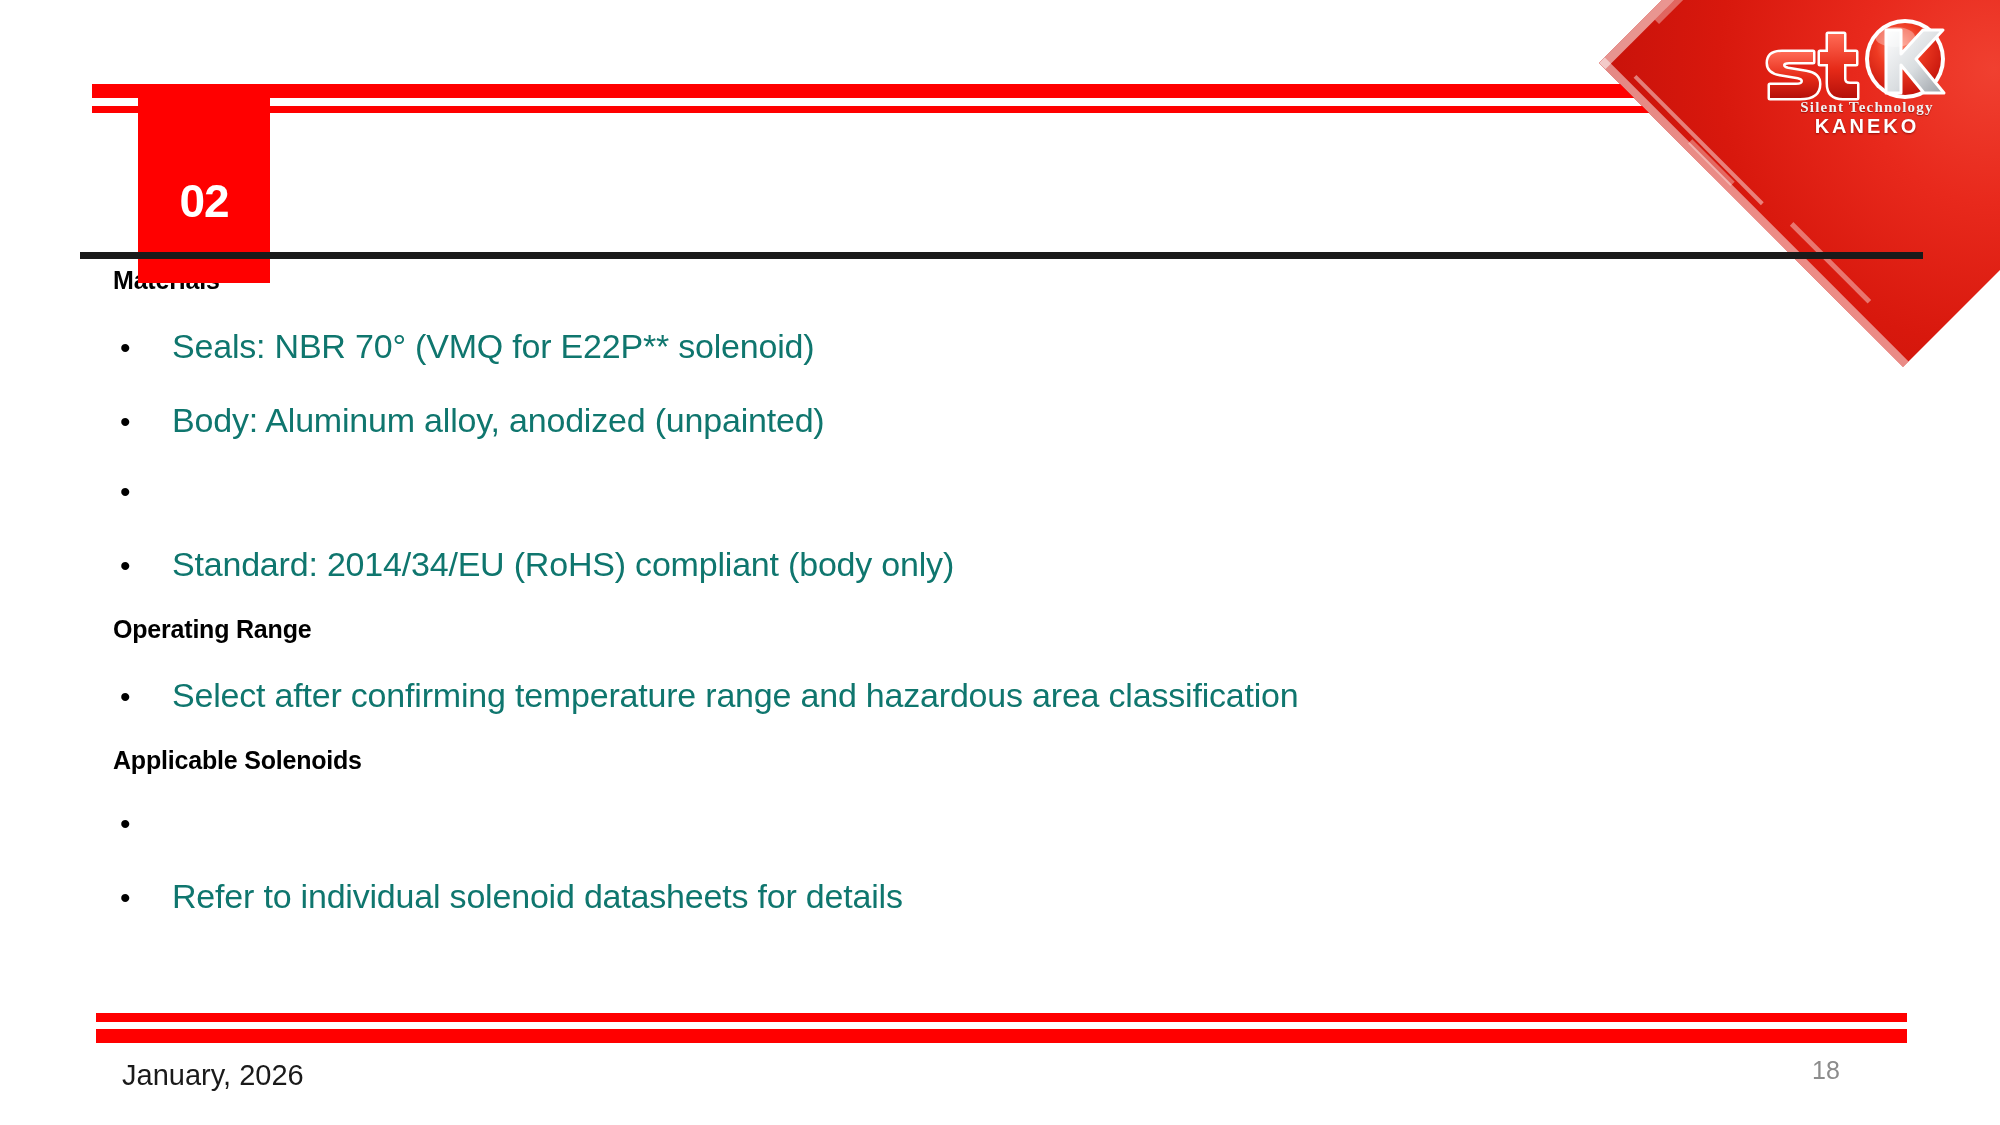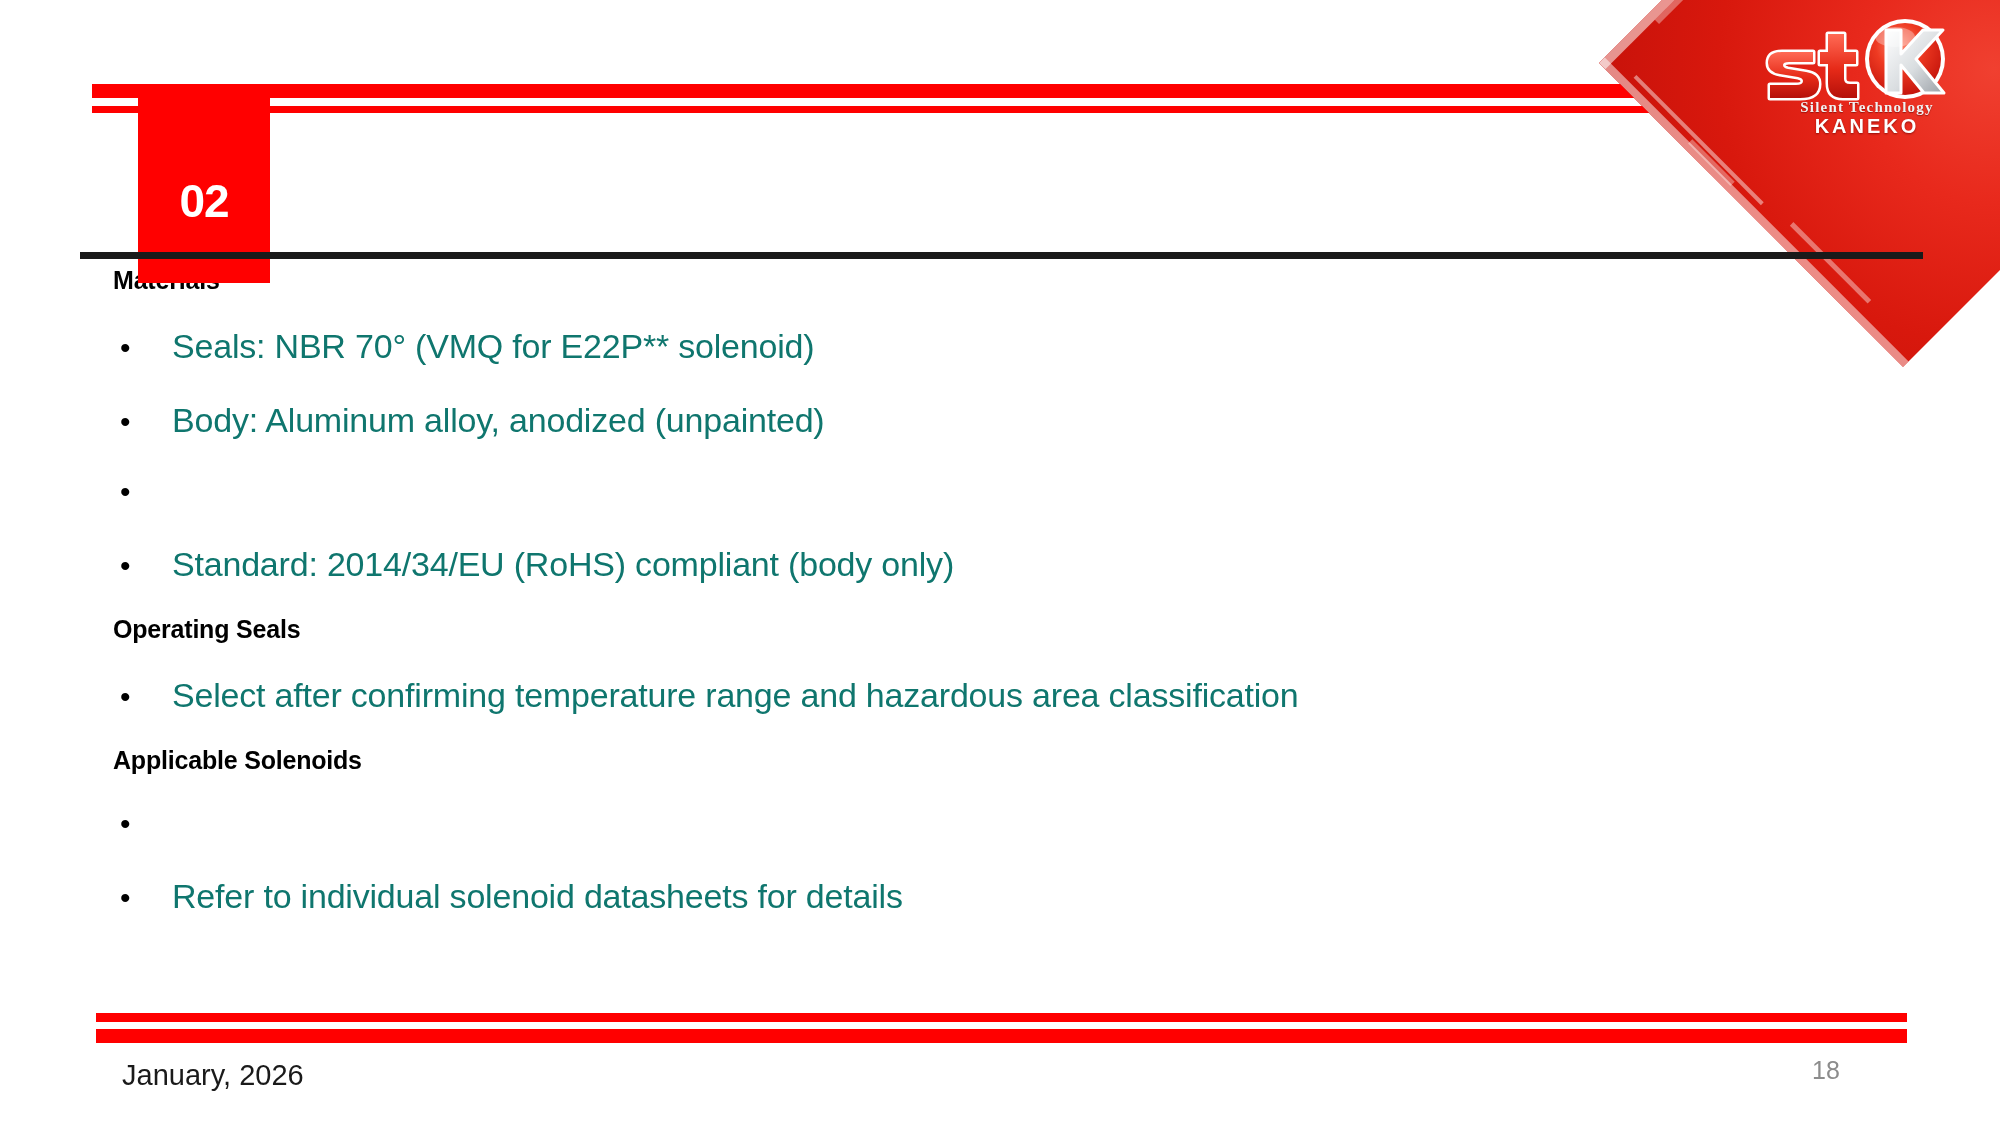--- a/index.html
+++ b/index.html
@@ -322,21 +322,21 @@
       <div class="gap-bullet"></div>
       <div class="bullet-row">
         <span class="bullet-dot">•</span>
         <span class="bullet-text">Standard: 2014/34/EU (RoHS) compliant (body only)</span>
       </div>
     </div>
 
     <div class="gap-section"></div>
 
     <div>
-      <div class="section-head">Operating Seals</div>
+      <div class="section-head">Operating Range</div>
       <div class="gap-after-head"></div>
       <div class="bullet-row">
         <span class="bullet-dot">•</span>
         <span class="bullet-text">Select after confirming temperature range and hazardous area classification</span>
       </div>
     </div>
 
     <div class="gap-section"></div>
 
     <div>

